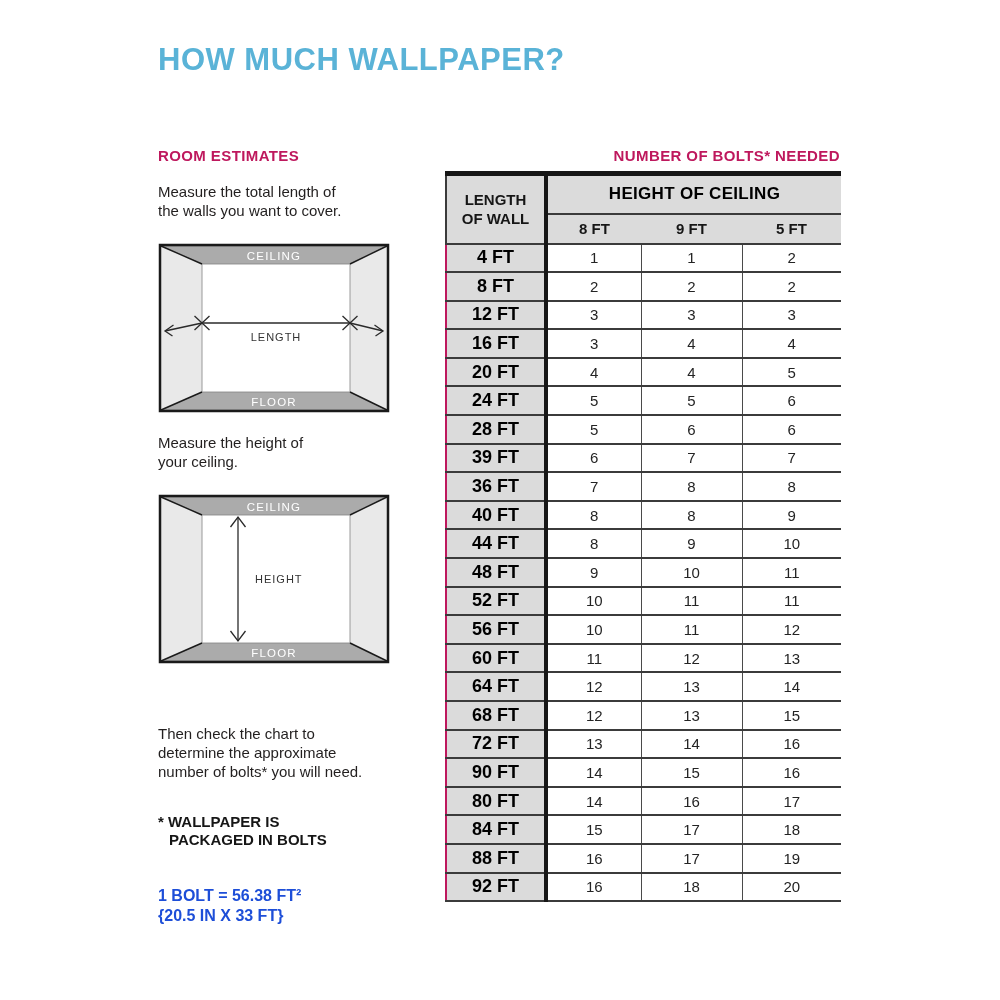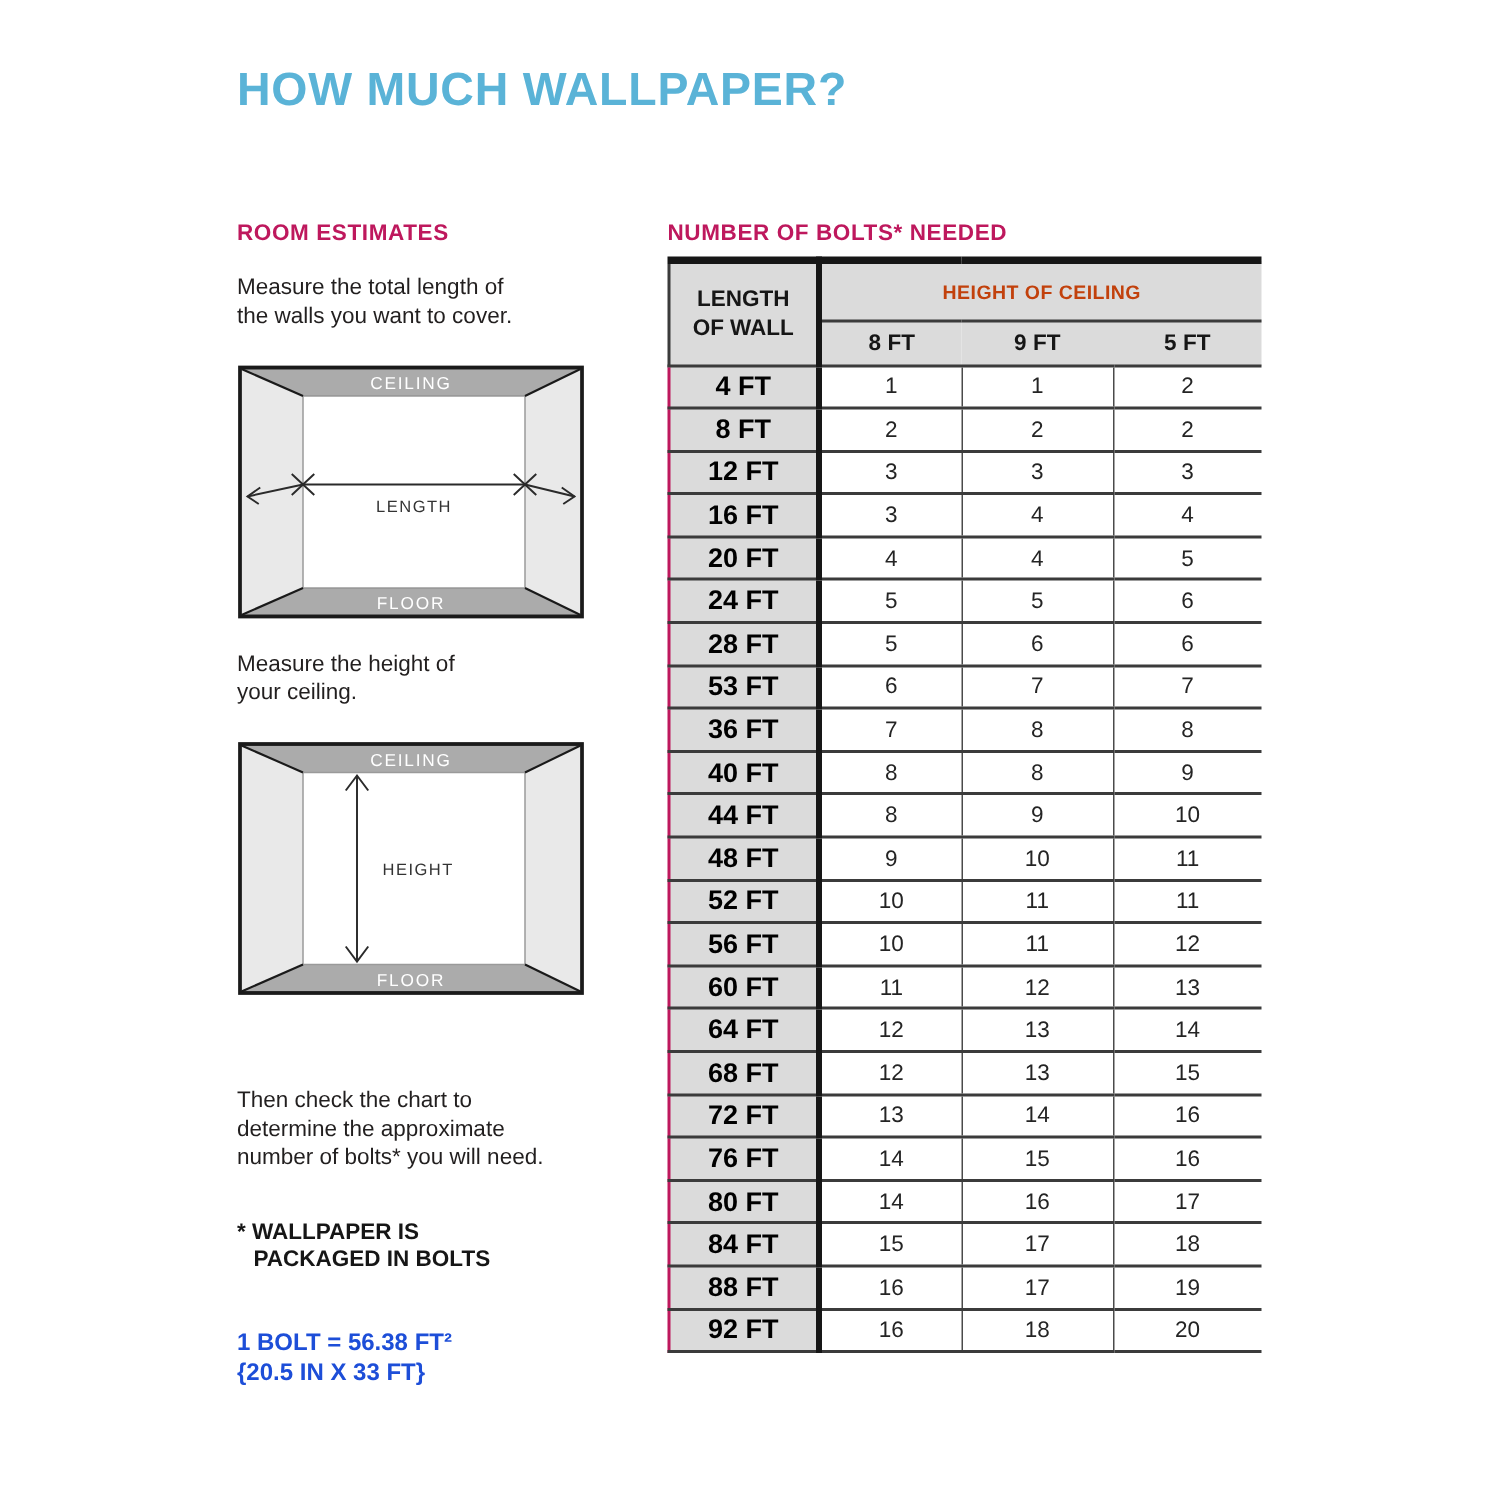--- a/index.html
+++ b/index.html
@@ -8,21 +8,21 @@
   .page { position:relative; width:866px; height:1000px; background:#fff; overflow:hidden; }
 
   .main-title{
     position:absolute; left:158px; top:42px;
     font-size:31px; font-weight:bold; color:#5ab3d7; letter-spacing:.5px;
   }
   .section-heading{
     font-size:15px; font-weight:bold; color:#be185d; letter-spacing:.4px;
   }
   .left-heading{ position:absolute; left:158px; top:147px; }
-  .table-heading{ position:absolute; left:445px; top:147px; width:395px; text-align:left; }
+  .table-heading{ position:absolute; left:445px; top:147px; width:395px; text-align:right; }
 
   .body-text{
     position:absolute; left:158px;
     font-size:15px; line-height:19px; color:#221f1f; white-space:pre-line;
   }
   .step1{ top:182px; }
   .step2{ top:433px; }
   .step3{ top:724px; }
 
   .diagram{ position:absolute; left:158px; }
@@ -52,21 +52,21 @@
   table.bolts th, table.bolts td{
     text-align:center; vertical-align:middle; padding:0;
     border-bottom:2px solid #3b3b3b;
   }
   th.wall-hdr{
     background:#dbdbdb; font-weight:bold; font-size:15px; color:#161616;
     border-left:2px solid #3b3b3b; border-right:4px solid #161616;
     white-space:pre-line; line-height:19px;
   }
   th.group-hdr{
-    background:#dbdbdb; font-weight:bold; font-size:13px; color:#c2410c;
+    background:#dbdbdb; font-weight:bold; font-size:17px; color:#000000;
     height:40px; letter-spacing:.3px;
   }
   th.sub-hdr{
     background:#dbdbdb; font-weight:bold; font-size:15px; color:#161616;
     height:30px;
   }
   td.wall-cell{
     background:#dbdbdb; font-weight:bold; font-size:18px; color:#000000;
     border-left:2px solid #be185d; border-right:4px solid #161616;
     height:28.6px;
@@ -216,21 +216,21 @@
             <td class="bolt-cell sep">5</td>
             <td class="bolt-cell">6</td>
           </tr>
           <tr>
             <td class="wall-cell">28 FT</td>
             <td class="bolt-cell sep">5</td>
             <td class="bolt-cell sep">6</td>
             <td class="bolt-cell">6</td>
           </tr>
           <tr>
-            <td class="wall-cell">53 FT</td>
+            <td class="wall-cell">39 FT</td>
             <td class="bolt-cell sep">6</td>
             <td class="bolt-cell sep">7</td>
             <td class="bolt-cell">7</td>
           </tr>
           <tr>
             <td class="wall-cell">36 FT</td>
             <td class="bolt-cell sep">7</td>
             <td class="bolt-cell sep">8</td>
             <td class="bolt-cell">8</td>
           </tr>
@@ -282,21 +282,21 @@
             <td class="bolt-cell sep">13</td>
             <td class="bolt-cell">15</td>
           </tr>
           <tr>
             <td class="wall-cell">72 FT</td>
             <td class="bolt-cell sep">13</td>
             <td class="bolt-cell sep">14</td>
             <td class="bolt-cell">16</td>
           </tr>
           <tr>
-            <td class="wall-cell">76 FT</td>
+            <td class="wall-cell">90 FT</td>
             <td class="bolt-cell sep">14</td>
             <td class="bolt-cell sep">15</td>
             <td class="bolt-cell">16</td>
           </tr>
           <tr>
             <td class="wall-cell">80 FT</td>
             <td class="bolt-cell sep">14</td>
             <td class="bolt-cell sep">16</td>
             <td class="bolt-cell">17</td>
           </tr>

